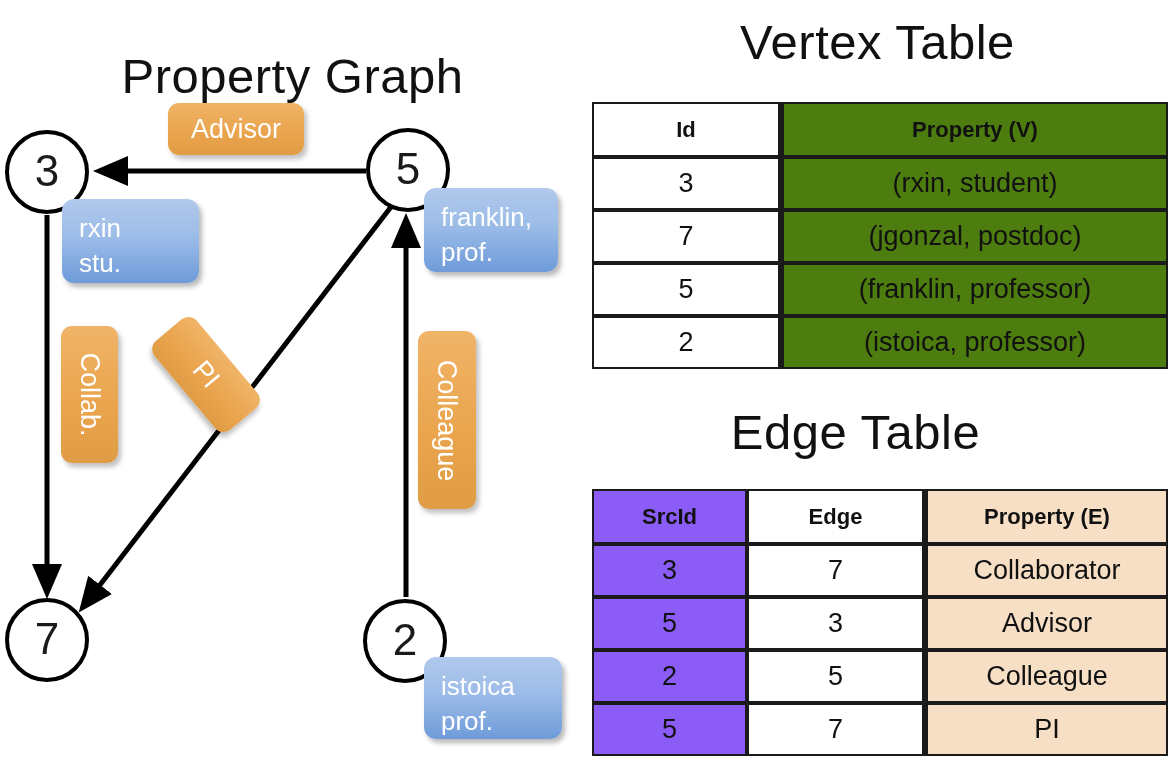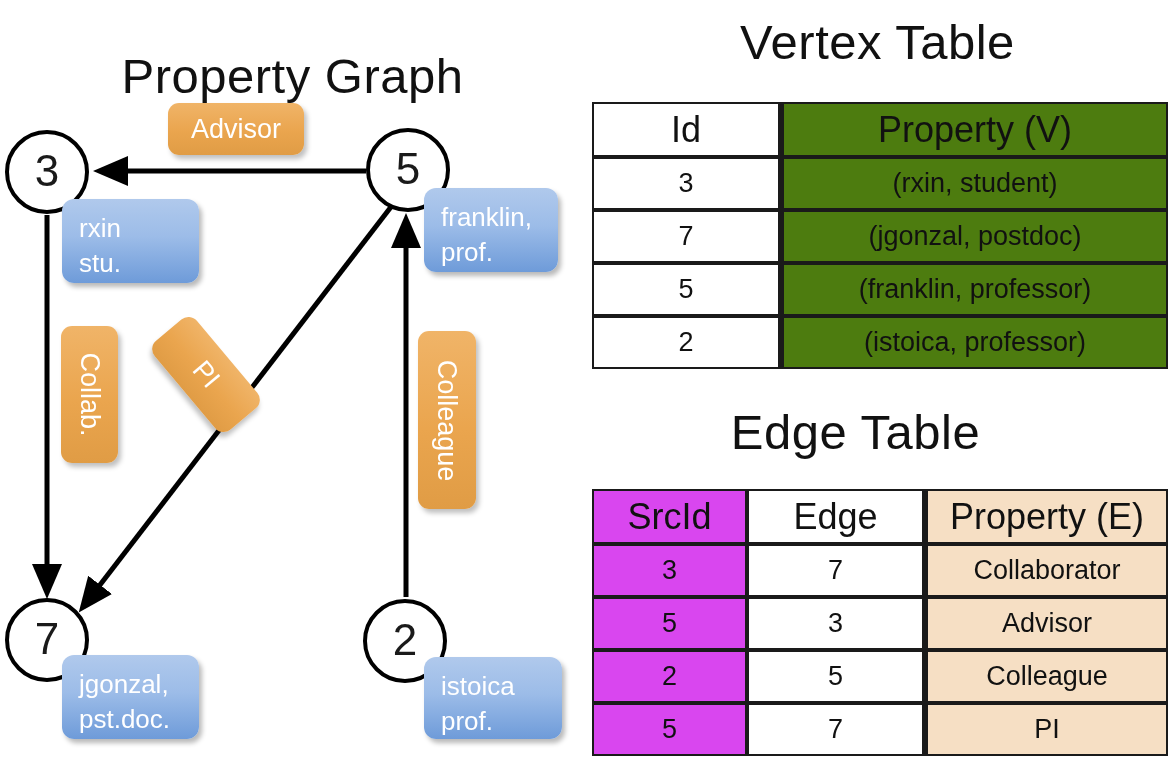--- a/index.html
+++ b/index.html
@@ -142,32 +142,32 @@
     border: 2px solid #1a1a1a;
     text-align: center;
     font-weight: 300;
     font-size: 27px;
     color: #111111;
     padding: 0;
     height: 53px;
     box-sizing: border-box;
   }
   .data-table th {
-    font-weight: 400;
-    font-size: 36px;
+    font-weight: 700;
+    font-size: 22px;
     height: 55px;
   }
   .sep-col { border-left-width: 4px !important; }
 
   #vertex-table { left: 592px; top: 102px; width: 576px; }
   #vertex-table .col-id   { width: 188px; background: #ffffff; }
   #vertex-table .col-prop { width: 388px; background: #4d7c0f; }
 
   #edge-table { left: 592px; top: 489px; width: 576px; }
-  #edge-table .col-src  { width: 155px; background: #d946ef; }
+  #edge-table .col-src  { width: 155px; background: #8b5cf6; }
   #edge-table .col-dst  { width: 177px; background: #ffffff; }
   #edge-table .col-prop { width: 244px; background: #f6dfc4; }
 </style>
 </head>
 <body>
 
 <div class="title" id="title-property-graph">Property Graph</div>
 
 <div class="title" id="title-vertex-table">Vertex Table</div>
 
@@ -205,24 +205,20 @@
   </div>
 
   <div class="prop-box" id="prop-rxin">
     <div>rxin</div>
     <div>stu.</div>
   </div>
   <div class="prop-box" id="prop-franklin">
     <div>franklin,</div>
     <div>prof.</div>
   </div>
-  <div class="prop-box" id="prop-jgonzal">
-    <div>jgonzal,</div>
-    <div>pst.doc.</div>
-  </div>
   <div class="prop-box" id="prop-istoica">
     <div>istoica</div>
     <div>prof.</div>
   </div>
 
   <div class="edge-label" id="edge-label-advisor">
     <span>Advisor</span>
   </div>
   <div class="edge-label" id="edge-label-collab">
     <span class="vtext">Collab.</span>

